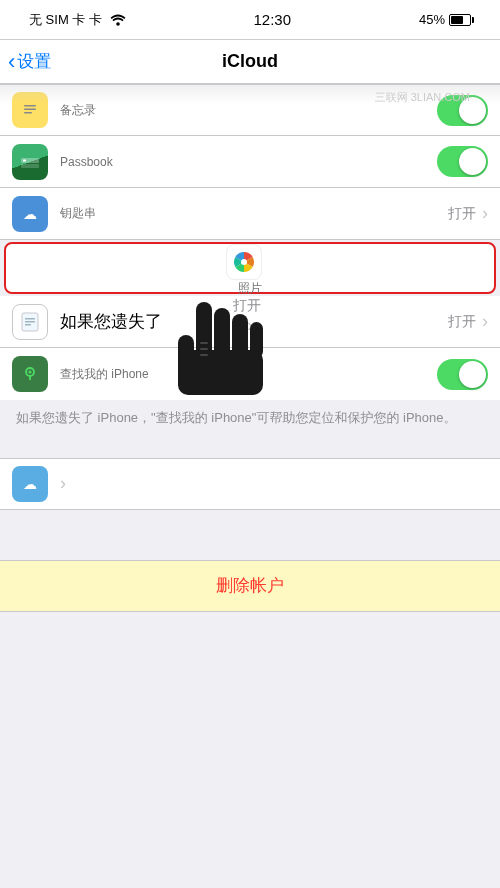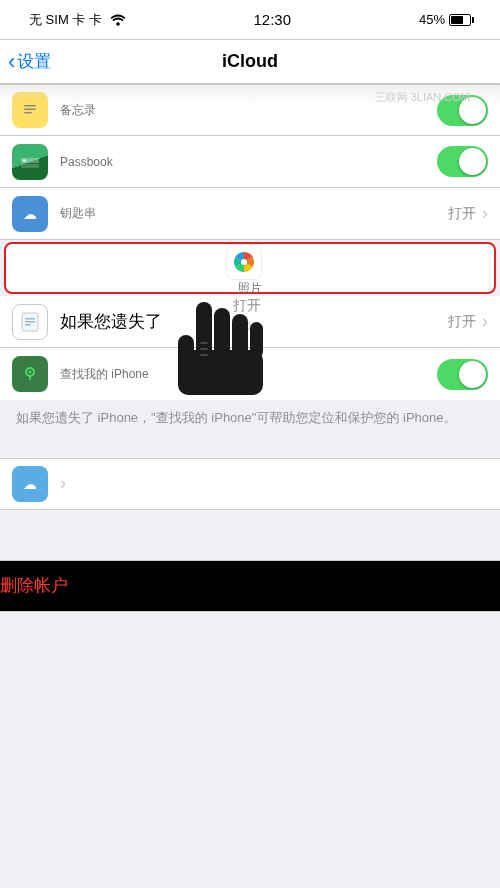--- a/index.html
+++ b/index.html
@@ -181,27 +181,27 @@
     }
 
     
     .section-gap {
       height: 20px;
       background: #efeff4;
     }
 
     
     .delete-section {
-      background: #000000;
+      background: #fef9c3;
       border-top: 1px solid #c8c7cc;
       border-bottom: 1px solid #c8c7cc;
       margin-top: 20px;
       display: flex;
       align-items: center;
-      justify-content: flex-start;
+      justify-content: center;
       height: 52px;
       cursor: pointer;
     }
     .delete-label {
       font-size: 17px;
       color: #ff3b30;
     }
 
     
     .cursor-overlay {

